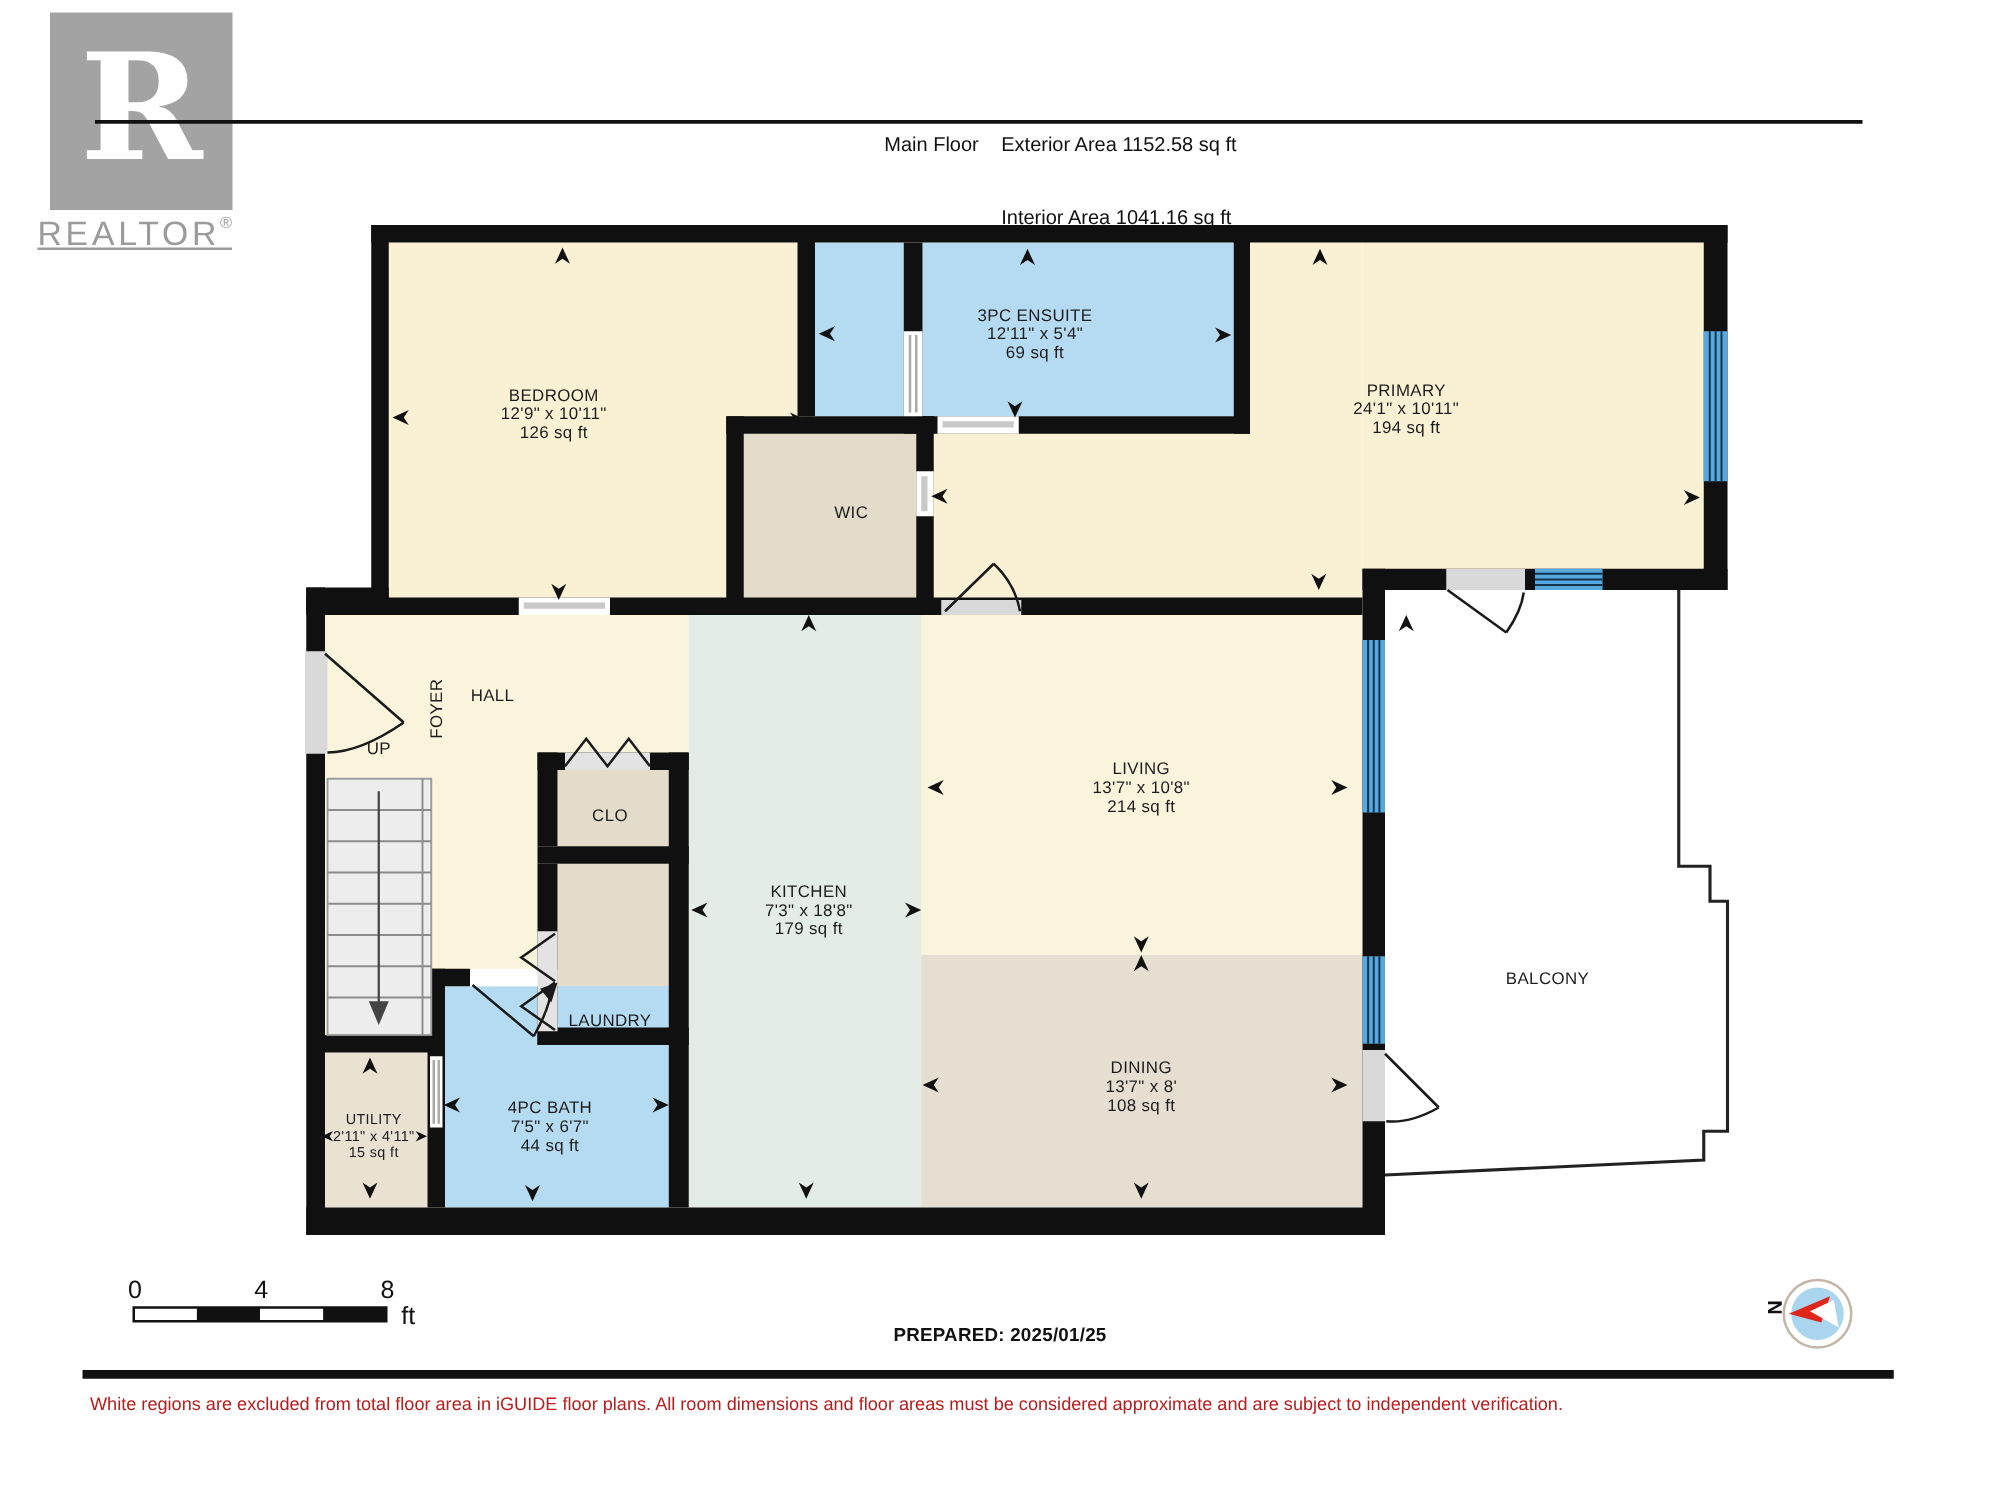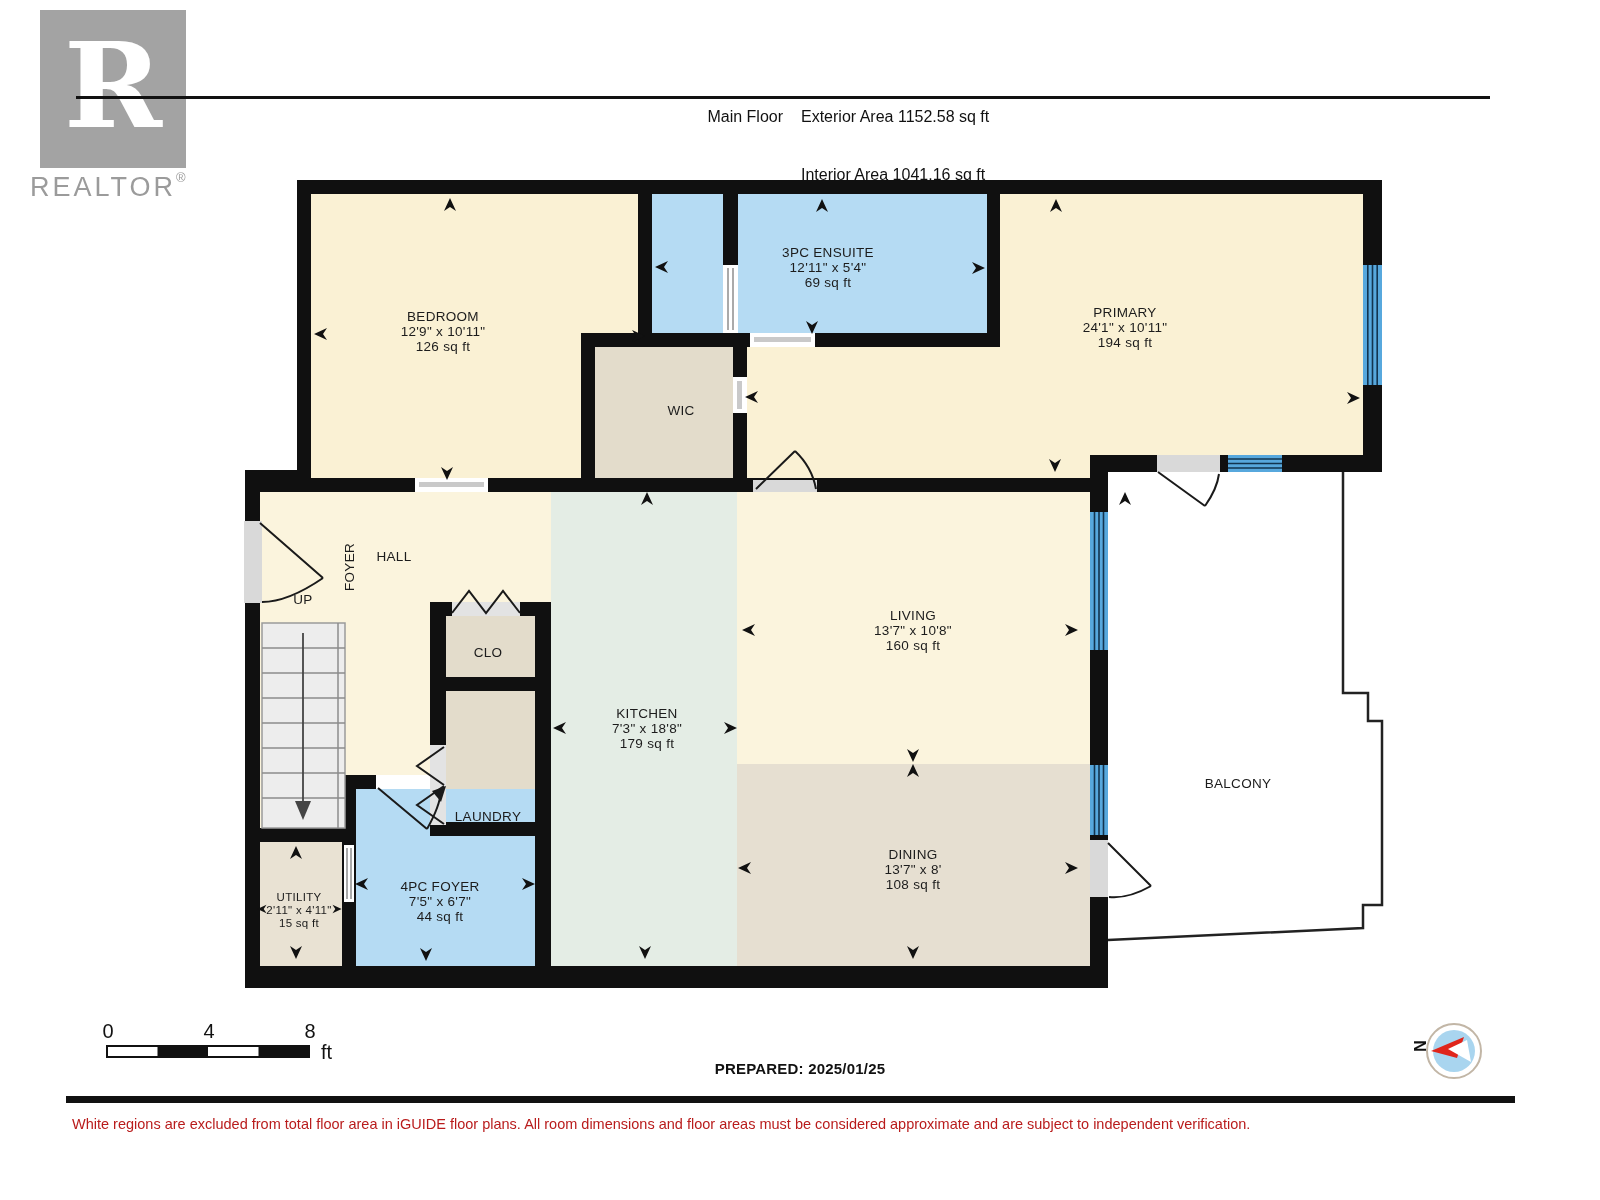--- a/index.html
+++ b/index.html
@@ -2,21 +2,21 @@
 <html><head>
 <meta charset="utf-8">
 <style>
   html,body{margin:0;padding:0;background:#fff;}
   .page{position:relative;width:1600px;height:1200px;background:#ffffff;overflow:hidden;
         font-family:"Liberation Sans",sans-serif;color:#111;}
   
   .logo-box{position:absolute;left:40px;top:10px;width:146px;height:158px;background:#a3a3a3;
             display:flex;align-items:center;justify-content:center;z-index:1;}
   .logo-r{font-family:"DejaVu Serif",serif;font-weight:bold;font-size:118px;color:#ffffff;line-height:1;margin-top:-6px;}
-  .logo-word{position:absolute;left:30px;top:170px;font-size:27px;letter-spacing:3px;color:#9b9b9b;z-index:1;}
+  .logo-word{position:absolute;left:30px;top:170px;font-size:27px;letter-spacing:3px;color:#9b9b9b;z-index:1;text-decoration:underline;}
   .logo-word sup{font-size:13px;vertical-align:14px;letter-spacing:0;}
   .header-rule{position:absolute;left:76px;top:96px;width:1414px;height:3px;background:#111;z-index:2;}
   .page-title{position:absolute;left:785px;top:52px;transform:translateX(-50%);
               font-size:31px;font-weight:bold;white-space:nowrap;}
   .floor-label{position:absolute;left:553px;top:108px;width:230px;text-align:right;
                font-size:16px;font-weight:normal;}
   .area-line1{position:absolute;left:801px;top:108px;font-size:16px;}
   .area-line2{position:absolute;left:801px;top:133px;font-size:16px;margin-top:33px;}
   
   svg.plan{position:absolute;left:0;top:0;z-index:0;}
@@ -235,34 +235,34 @@
     <div>LAUNDRY</div>
   </div>
   <div class="rlabel" style="left:647px;top:728px">
     <div>KITCHEN</div>
     <div>7'3" x 18'8"</div>
     <div>179 sq ft</div>
   </div>
   <div class="rlabel" style="left:913px;top:630px">
     <div>LIVING</div>
     <div>13'7" x 10'8"</div>
-    <div>160 sq ft</div>
+    <div>214 sq ft</div>
   </div>
   <div class="rlabel" style="left:913px;top:869px">
     <div>DINING</div>
     <div>13'7" x 8'</div>
     <div>108 sq ft</div>
   </div>
   <div class="rlabel small" style="left:299px;top:910px">
     <div>UTILITY</div>
     <div>2'11" x 4'11"</div>
     <div>15 sq ft</div>
   </div>
   <div class="rlabel" style="left:440px;top:901px">
-    <div>4PC FOYER</div>
+    <div>4PC BATH</div>
     <div>7'5" x 6'7"</div>
     <div>44 sq ft</div>
   </div>
   <div class="rlabel" style="left:1238px;top:783px">
     <div>BALCONY</div>
   </div>
 
   <div class="prepared">PREPARED: 2025/01/25</div>
   <div class="footer-rule"></div>
   <div class="footer-text">White regions are excluded from total floor area in iGUIDE floor plans. All room dimensions and floor areas must be considered approximate and are subject to independent verification.</div>

